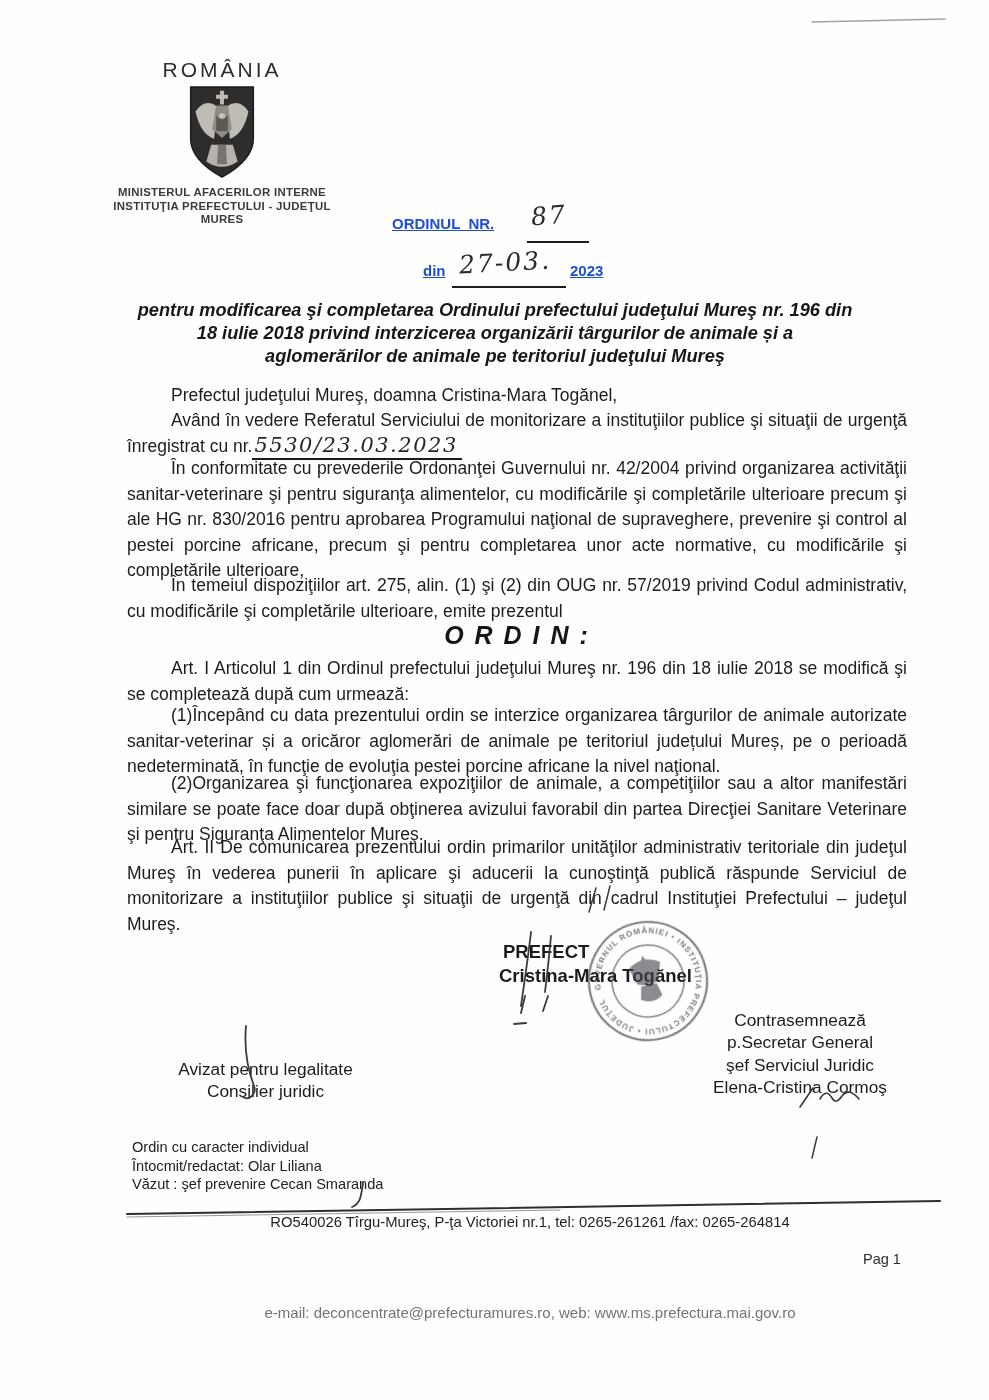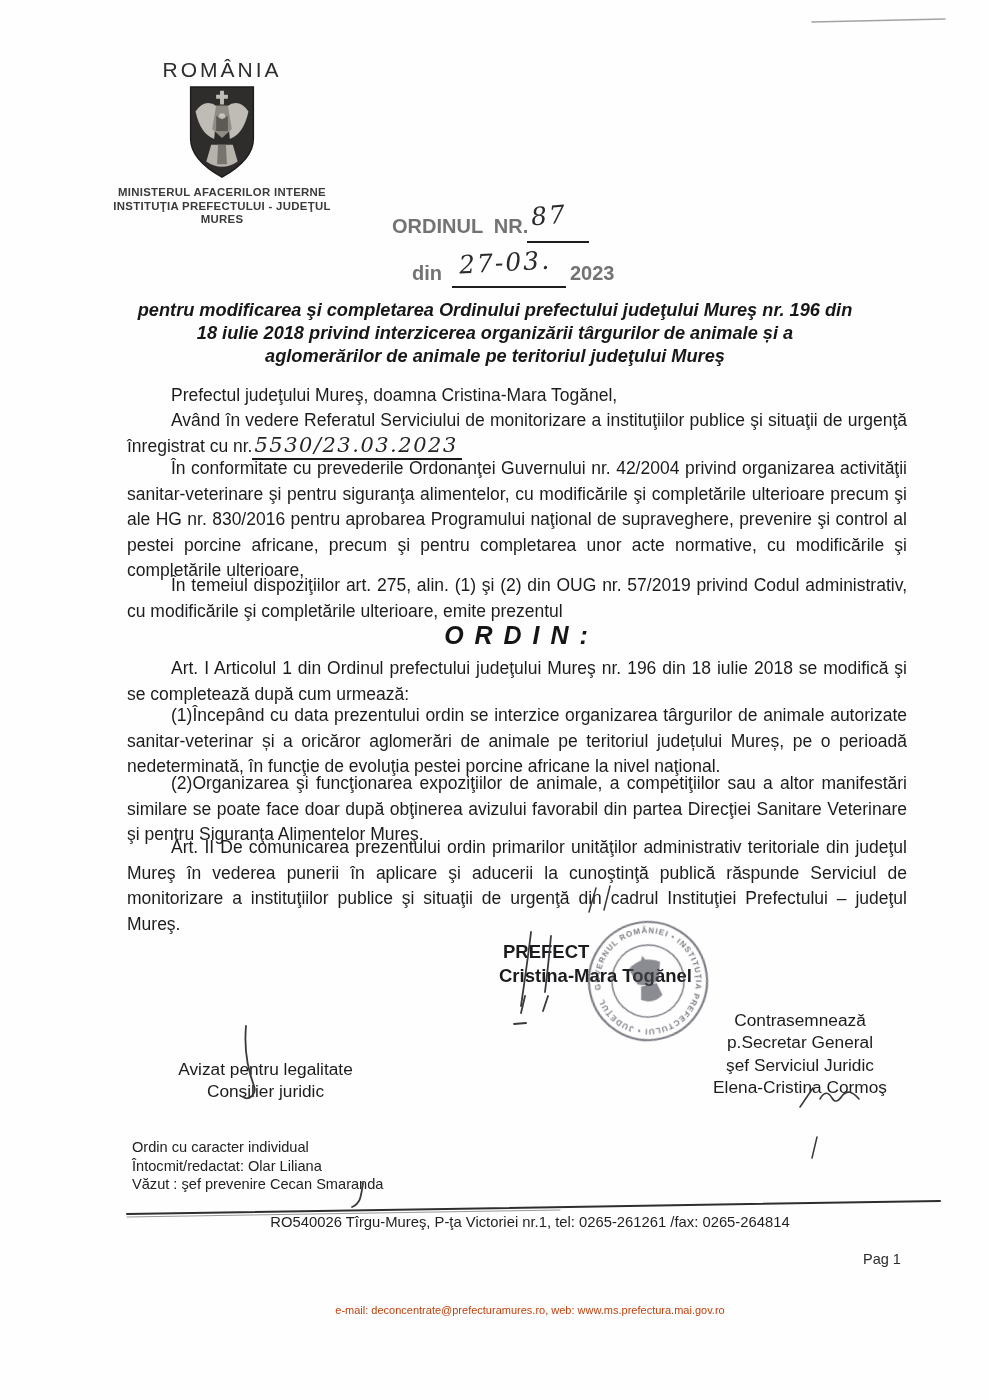--- a/index.html
+++ b/index.html
@@ -12,21 +12,21 @@
     color:#1c1c1e;
     overflow:hidden;
   }
   .abs{position:absolute;}
   
   .org-header{left:96px;top:58px;width:252px;text-align:center;}
   .country-title{font-size:21px;letter-spacing:3px;color:#2d2d2d;}
   .coa-wrap{margin:2px auto 4px auto;width:92px;height:98px;filter:blur(.3px);}
   .ministry{font-size:11.4px;font-weight:bold;color:#3a3a3a;line-height:13.5px;letter-spacing:.3px;}
   
-  .bold19{font-weight:bold;font-size:20px;color:#737373;white-space:pre;}
+  .bold19{font-weight:bold;font-size:15px;color:#1d4ed8;white-space:pre;text-decoration:underline;}
   .uline{border-bottom:2px solid #1d1d1d;}
   .hand{
     font-family:"DejaVu Serif", serif;
     font-style:italic;
     color:#2a2a2e;
   }
   .hand-big{font-size:25px;letter-spacing:2px;}
   
   .doc-title{left:100px;top:299px;width:790px;text-align:center;
     font-weight:bold;font-style:italic;font-size:18.2px;line-height:23.2px;color:#171717;}
@@ -49,21 +49,21 @@
     font-weight:bold;font-size:25px;letter-spacing:2px;white-space:pre;color:#151515;font-style:italic;}
   
   .prefect-title{left:503px;top:941px;font-weight:bold;font-size:18.5px;}
   .prefect-name{left:459px;top:965px;font-weight:bold;font-size:18.5px;margin-left:40px;}
   .stamp-wrap{left:572px;top:905px;width:152px;height:152px;transform:rotate(-13deg);opacity:.88;filter:blur(.35px);}
   .countersign{left:688px;top:1009px;width:224px;text-align:center;font-size:17.3px;line-height:22.4px;}
   .avizat{left:158px;top:1058px;width:215px;text-align:center;font-size:17.3px;line-height:22.4px;}
   .notes{left:132px;top:1138px;font-size:14.6px;line-height:18.6px;color:#222;}
   
   .footer-address{left:70px;top:1214px;width:920px;text-align:center;font-size:14.8px;color:#1f1f1f;}
-  .footer-contact{left:70px;top:1304px;width:920px;text-align:center;font-size:11px;color:#c2410c;}
+  .footer-contact{left:70px;top:1304px;width:920px;text-align:center;font-size:15px;color:#737373;}
   .page-number{left:863px;top:1251px;font-size:14.5px;color:#2b2b2b;}
   .overlay{left:0;top:0;pointer-events:none;}
 </style>
 </head>
 <body>
 
 <div class="page">
 
   <div class="abs org-header">
     <div class="country-title">ROMÂNIA</div>
@@ -83,21 +83,21 @@
       </svg>
     </div>
     <div class="ministry">MINISTERUL AFACERILOR INTERNE</div>
     <div class="ministry">INSTITUŢIA PREFECTULUI - JUDEŢUL MURES</div>
   </div>
 
   <div class="abs bold19" style="left:392px;top:215px;">ORDINUL  NR.</div>
   <div class="abs uline" style="left:527px;top:217px;width:62px;height:24px;"></div>
   <div class="abs hand hand-big" style="left:531px;top:201px;transform:rotate(-5deg);">87</div>
 
-  <div class="abs bold19" style="left:412px;top:262px;">din</div>
+  <div class="abs bold19" style="left:423px;top:262px;">din</div>
   <div class="abs uline" style="left:452px;top:260px;width:114px;height:26px;"></div>
   <div class="abs hand hand-big" style="left:459px;top:248px;transform:rotate(-3deg);">27-03.</div>
   <div class="abs bold19" style="left:570px;top:262px;">2023</div>
 
   <div class="abs doc-title">
     <div>pentru modificarea şi completarea Ordinului prefectului judeţului Mureş nr. 196 din</div>
     <div>18 iulie 2018 privind interzicerea organizării târgurilor de animale  și a</div>
     <div>aglomerărilor de animale pe teritoriul judeţului Mureş</div>
   </div>
 

